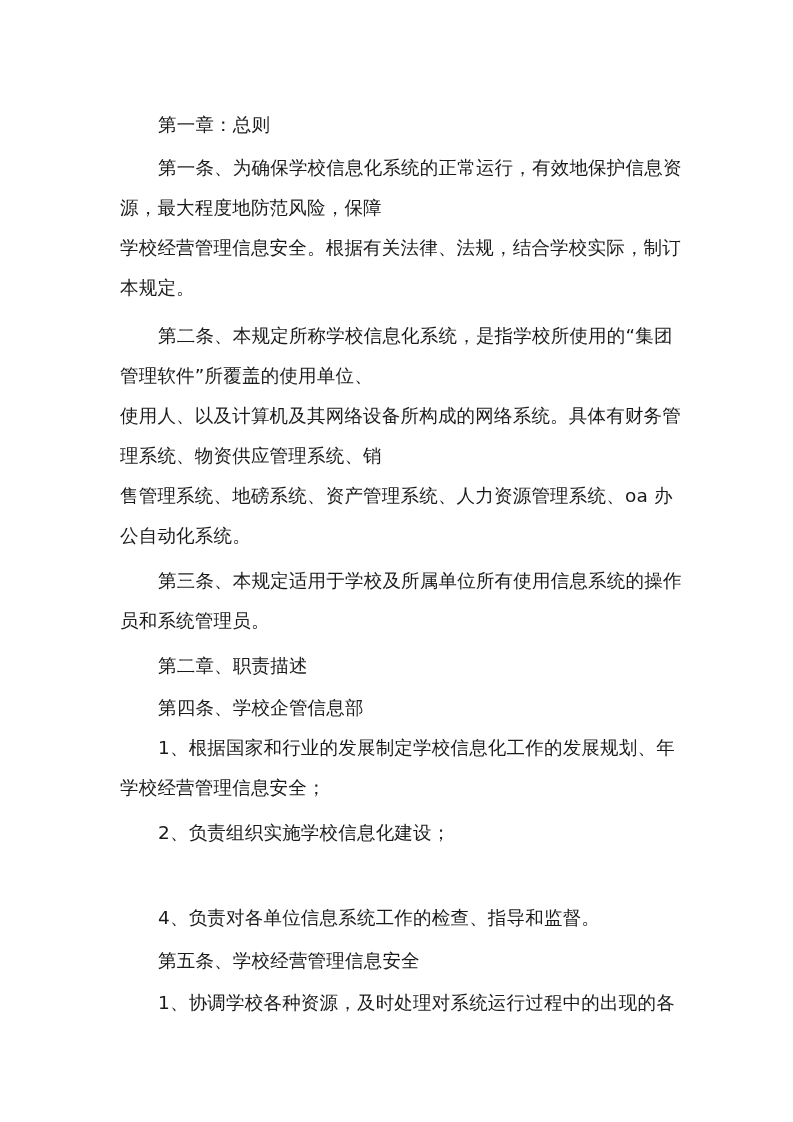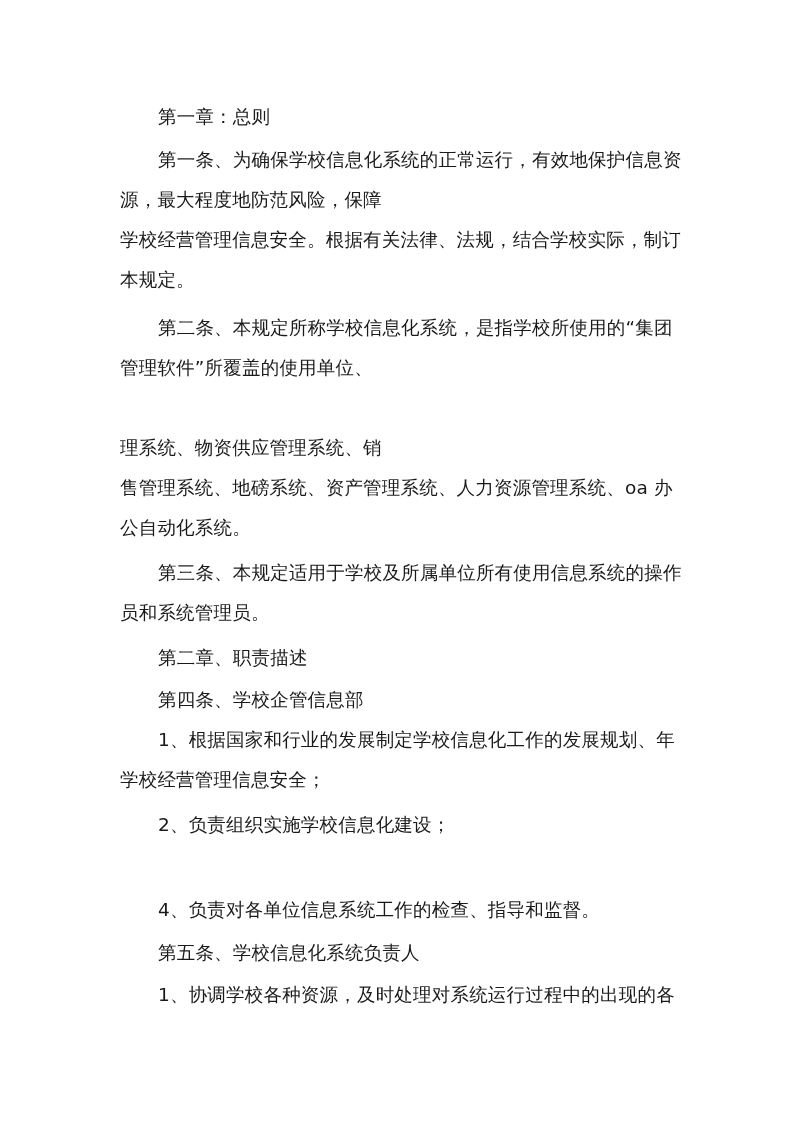--- a/index.html
+++ b/index.html
@@ -10,44 +10,46 @@
     font-family: "DejaVu Sans", "Liberation Sans", sans-serif;
     color: #1a1a1a;
   }
   .line {
     position: absolute;
     left: 120px;
     font-size: 18.5px;
     line-height: 24px;
     white-space: nowrap;
     letter-spacing: 0.2px;
+    margin-top: 8px;
   }
   .indent { left: 158px; }
 </style>
 </head>
 <body>
 
 <div class="page">
   <div class="line indent" style="top:105px">第一章：总则</div>
   <div class="line indent" style="top:148px">第一条、为确保学校信息化系统的正常运行，有效地保护信息资</div>
   <div class="line" style="top:188px">源，最大程度地防范风险，保障</div>
   <div class="line" style="top:228px">学校经营管理信息安全。根据有关法律、法规，结合学校实际，制订</div>
   <div class="line" style="top:268px">本规定。</div>
 
   <div class="line" style="top:356px">管理软件”所覆盖的使用单位、</div>
   <div class="line indent" style="top:316px">第二条、本规定所称学校信息化系统，是指学校所使用的“集团</div>
+  <div class="line" style="top:396px">使用人、以及计算机及其网络设备所构成的网络系统。具体有财务管</div>
   <div class="line" style="top:436px">理系统、物资供应管理系统、销</div>
   <div class="line" style="top:476px">售管理系统、地磅系统、资产管理系统、人力资源管理系统、oa 办</div>
   <div class="line" style="top:516px">公自动化系统。</div>
 
   <div class="line indent" style="top:561px">第三条、本规定适用于学校及所属单位所有使用信息系统的操作</div>
   <div class="line" style="top:601px">员和系统管理员。</div>
 
   <div class="line indent" style="top:646px">第二章、职责描述</div>
   <div class="line indent" style="top:688px">第四条、学校企管信息部</div>
   <div class="line indent" style="top:728px">1、根据国家和行业的发展制定学校信息化工作的发展规划、年</div>
   <div class="line" style="top:768px">学校经营管理信息安全；</div>
   <div class="line indent" style="top:813px">2、负责组织实施学校信息化建设；</div>
   <div class="line indent" style="top:898px">4、负责对各单位信息系统工作的检查、指导和监督。</div>
 
-  <div class="line indent" style="top:941px">第五条、学校信息化系统负责人</div>
+  <div class="line indent" style="top:941px">第五条、学校经营管理信息安全</div>
   <div class="line indent" style="top:983px">1、协调学校各种资源，及时处理对系统运行过程中的出现的各</div>
 </div>
 
 </body></html>

